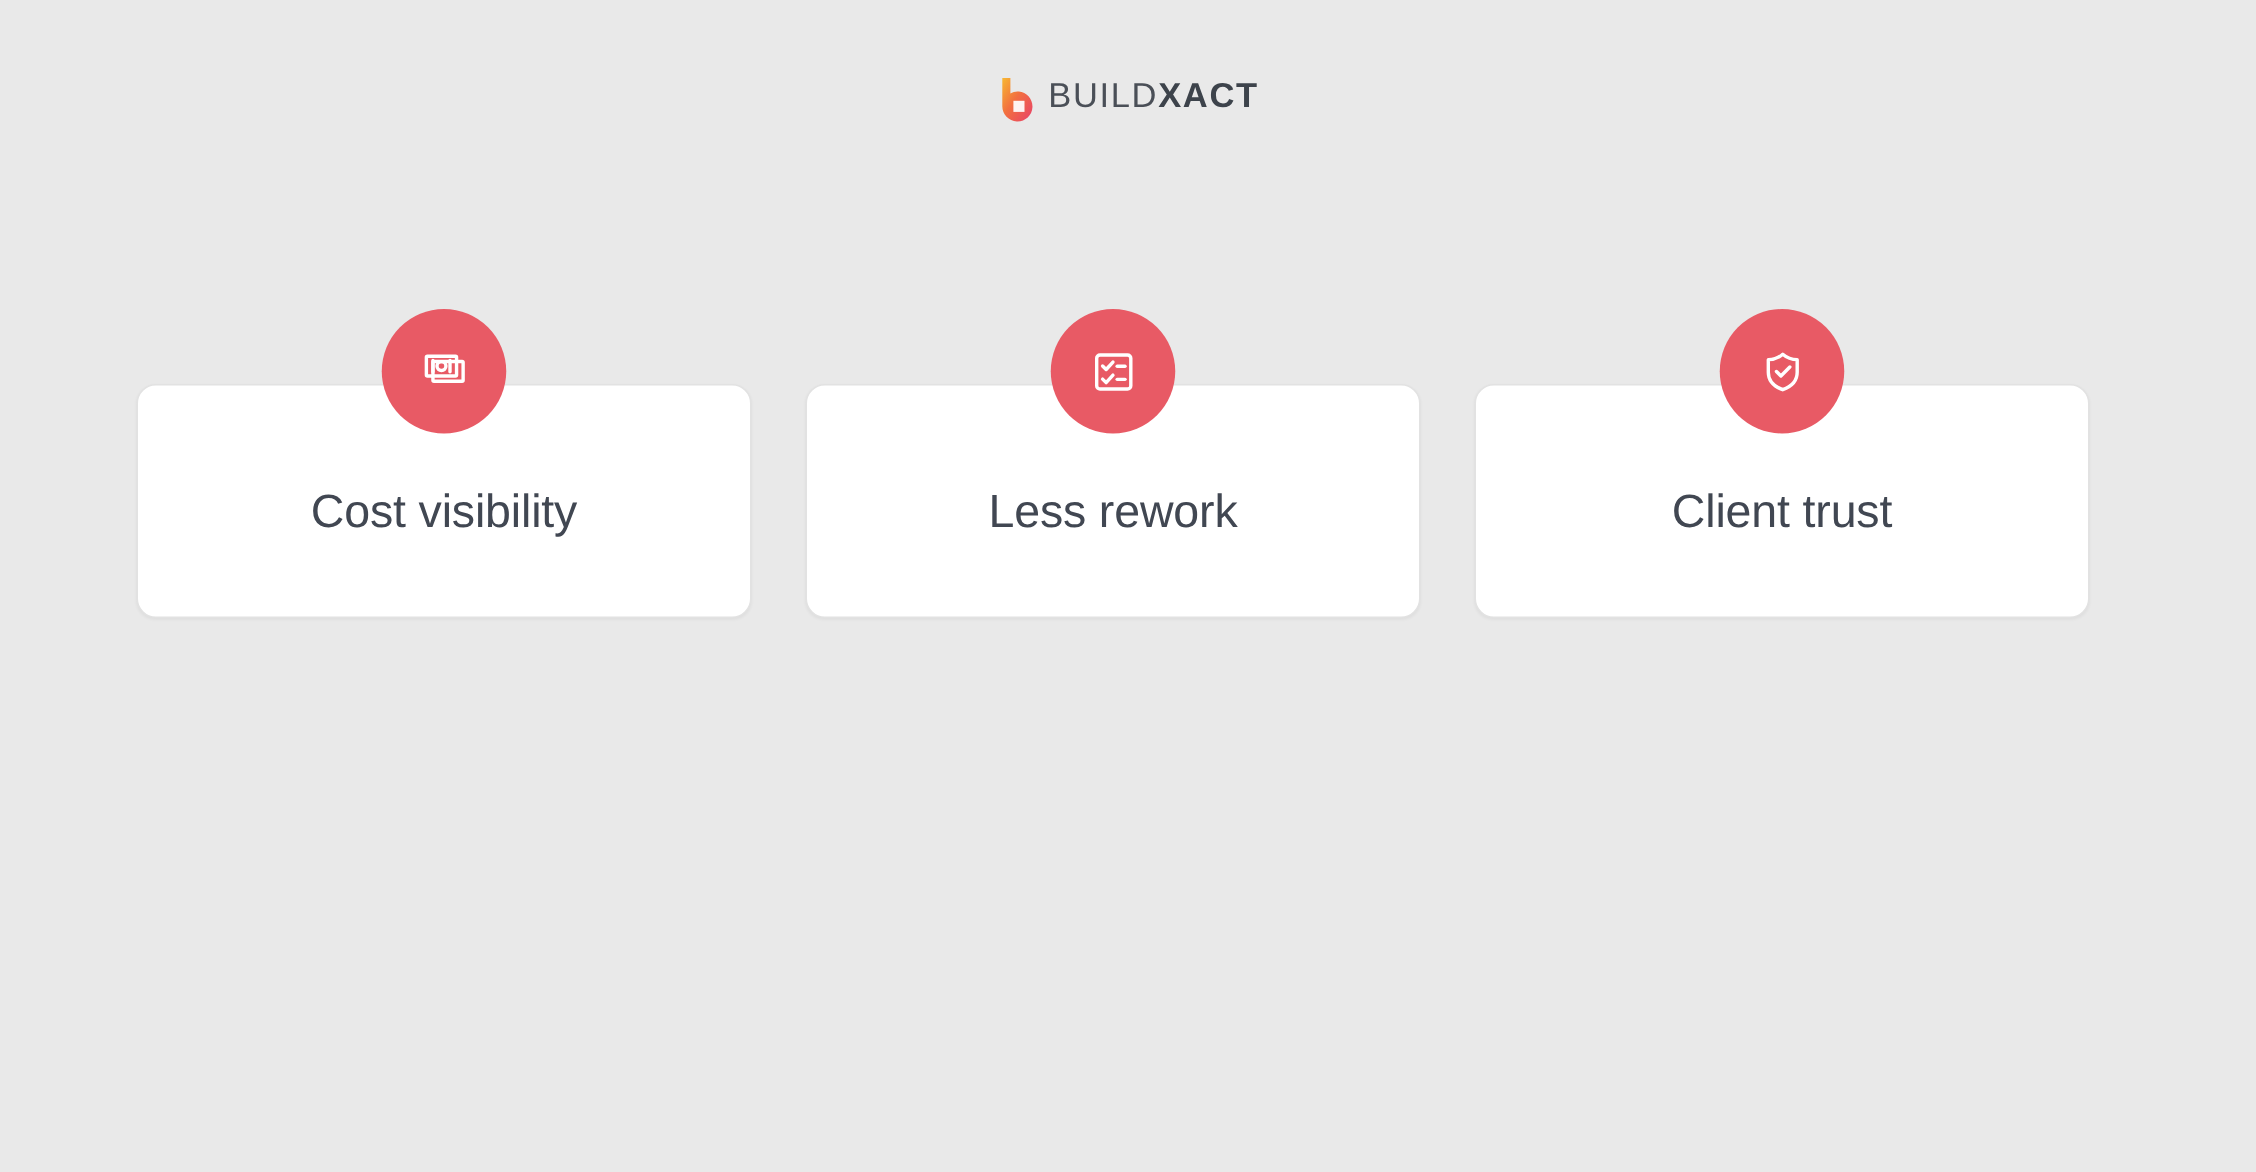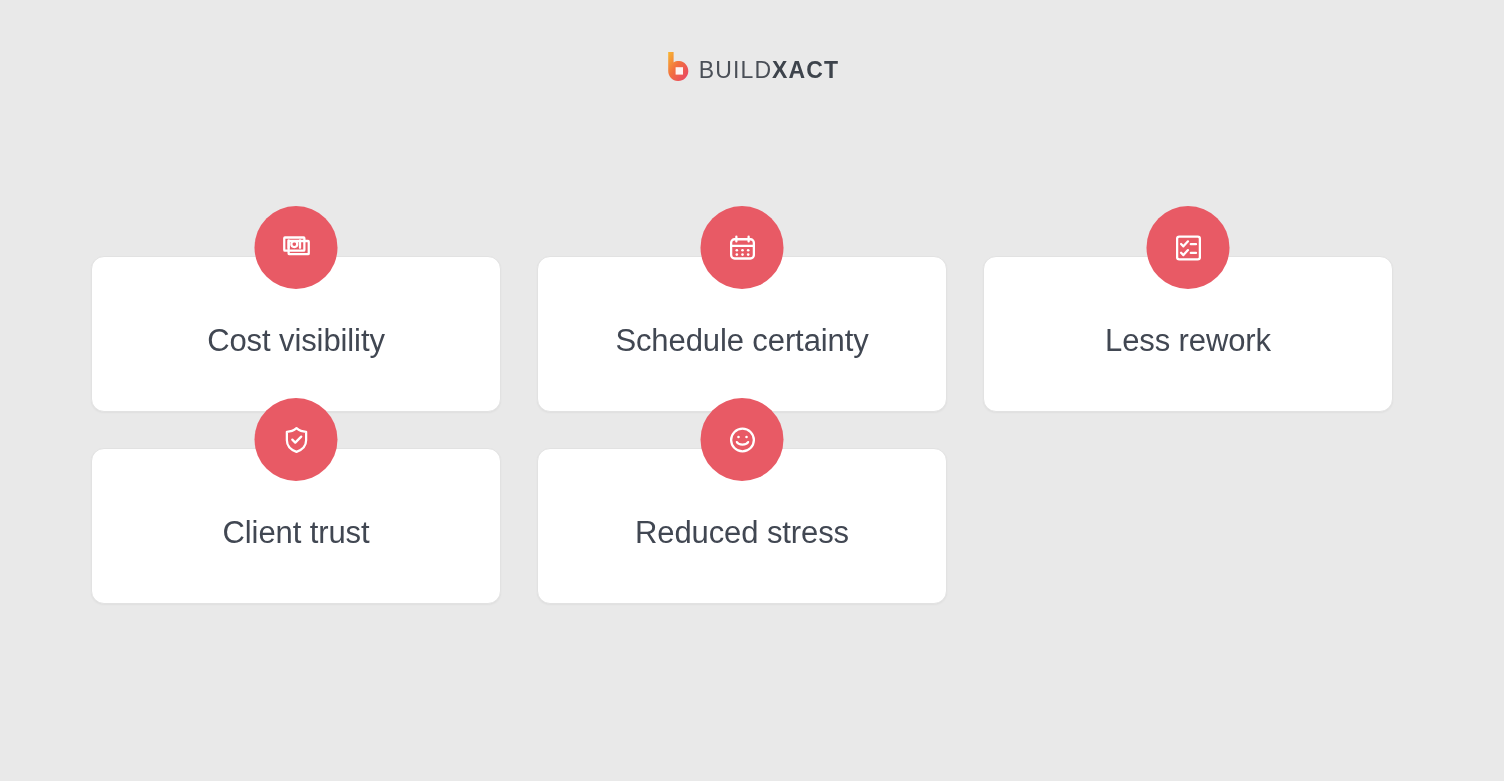--- a/index.html
+++ b/index.html
@@ -23,21 +23,21 @@
     background: #e9e9e9;
   }
 
   
   .brand {
     position: absolute;
     top: 52px;
     left: 0;
     width: 100%;
     display: flex;
-    align-items: flex-end;
+    align-items: flex-start;
     justify-content: center;
     gap: 9px;
   }
 
   .brand-mark {
     width: 25px;
     height: 30px;
     display: block;
   }
 
@@ -171,39 +171,20 @@
           <circle cx="21.5" cy="19.5" r="3.4"></circle>
           <path d="M15 15.2 L15 23.8"></path>
           <path d="M28 15.2 L28 23.8"></path>
         </svg>
       </div>
       <div class="card">
         <div class="card-label">Cost visibility</div>
       </div>
     </div>
 
-    <div class="card-wrap row1">
-      <div class="icon-badge">
-        <svg viewBox="0 0 48 48" fill="none" stroke="#ffffff" stroke-width="2.6" stroke-linecap="round" stroke-linejoin="round" xmlns="http://www.w3.org/2000/svg">
-          <rect x="11" y="14" width="26" height="22" rx="4"></rect>
-          <path d="M11 21.5 L37 21.5"></path>
-          <path d="M17 11 L17 16.5"></path>
-          <path d="M31 11 L31 16.5"></path>
-          <circle cx="17.5" cy="26.5" r="1.5" fill="#ffffff" stroke="none"></circle>
-          <circle cx="24" cy="26.5" r="1.5" fill="#ffffff" stroke="none"></circle>
-          <circle cx="30.5" cy="26.5" r="1.5" fill="#ffffff" stroke="none"></circle>
-          <circle cx="17.5" cy="31.5" r="1.5" fill="#ffffff" stroke="none"></circle>
-          <circle cx="24" cy="31.5" r="1.5" fill="#ffffff" stroke="none"></circle>
-          <circle cx="30.5" cy="31.5" r="1.5" fill="#ffffff" stroke="none"></circle>
-        </svg>
-      </div>
-      <div class="card">
-        <div class="card-label">Schedule certainty</div>
-      </div>
-    </div>
 
     <div class="card-wrap row1">
       <div class="icon-badge">
         <svg viewBox="0 0 48 48" fill="none" stroke="#ffffff" stroke-width="2.6" stroke-linecap="round" stroke-linejoin="round" xmlns="http://www.w3.org/2000/svg">
           <rect x="11" y="11" width="26" height="26" rx="2.5"></rect>
           <path d="M15.5 19.4 L18.2 22.1 L23.4 16.4"></path>
           <path d="M26.6 19.6 L32.6 19.6"></path>
           <path d="M15.5 29.4 L18.2 32.1 L23.4 26.4"></path>
           <path d="M26.6 29.6 L32.6 29.6"></path>
         </svg>
@@ -218,29 +199,16 @@
         <svg viewBox="0 0 48 48" fill="none" stroke="#ffffff" stroke-width="2.6" stroke-linecap="round" stroke-linejoin="round" xmlns="http://www.w3.org/2000/svg">
           <path d="M24 10.5 C27.6 13.6 31.6 14.6 35 14.6 L35 24.2 C35 30.6 30.3 35.2 24 37.5 C17.7 35.2 13 30.6 13 24.2 L13 14.6 C16.4 14.6 20.4 13.6 24 10.5 Z"></path>
           <path d="M19.2 23.6 L22.6 27.0 L29.4 20.2"></path>
         </svg>
       </div>
       <div class="card">
         <div class="card-label">Client trust</div>
       </div>
     </div>
 
-    <div class="card-wrap row2">
-      <div class="icon-badge">
-        <svg viewBox="0 0 48 48" fill="none" stroke="#ffffff" stroke-width="2.6" stroke-linecap="round" stroke-linejoin="round" xmlns="http://www.w3.org/2000/svg">
-          <circle cx="24" cy="24" r="13"></circle>
-          <circle cx="19.4" cy="20.6" r="1.5" fill="#ffffff" stroke="none"></circle>
-          <circle cx="28.6" cy="20.6" r="1.5" fill="#ffffff" stroke="none"></circle>
-          <path d="M17.6 26.4 C19.4 30.2 28.6 30.2 30.4 26.4"></path>
-        </svg>
-      </div>
-      <div class="card">
-        <div class="card-label">Reduced stress</div>
-      </div>
-    </div>
 
 
   </div>
 </div>
 
 </body></html>

